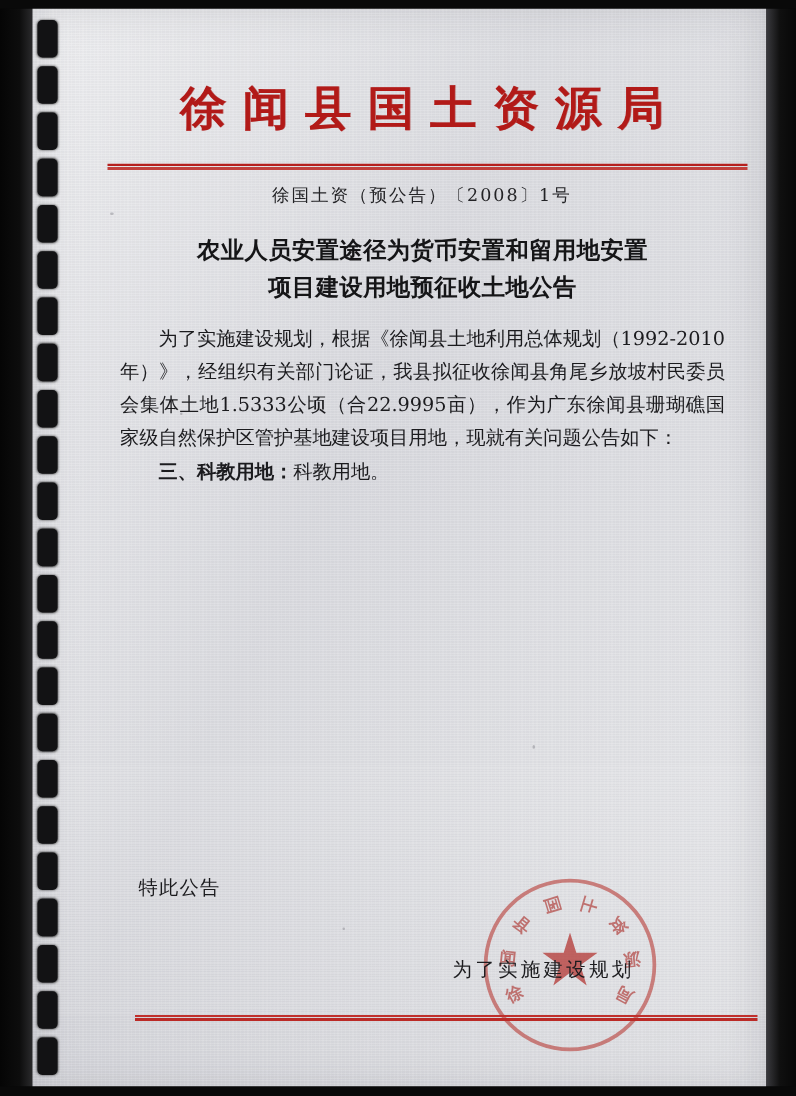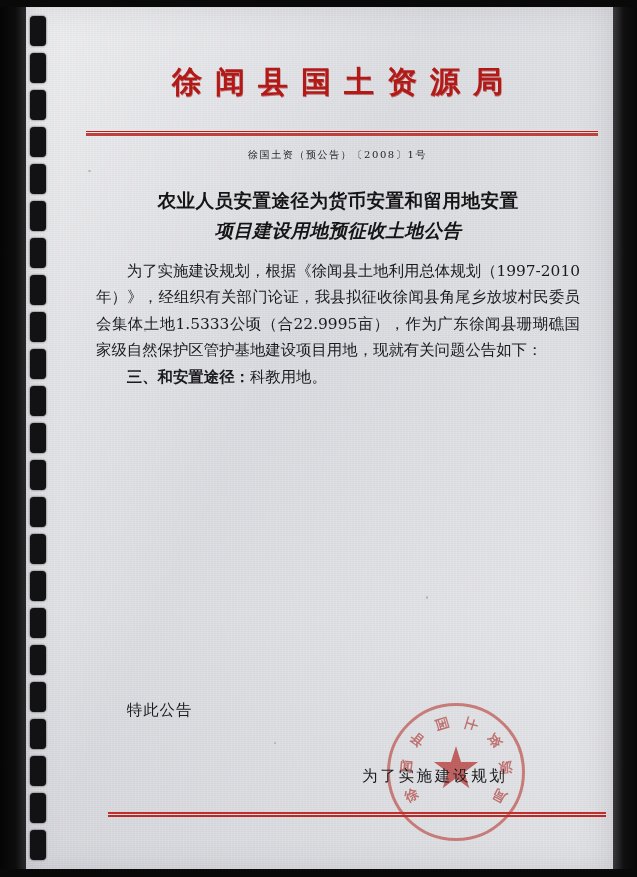--- a/index.html
+++ b/index.html
@@ -78,79 +78,79 @@
     height: 877px;
     color: #1d1d1f;
   }
   .masthead {
     position: absolute;
     left: 0; top: 62px;
     width: 551px;
     text-align: center;
     font-family: "DejaVu Serif", "Liberation Serif", serif;
     font-weight: bold;
-    font-size: 30px;
+    font-size: 37px;
     letter-spacing: 13px;
     text-indent: 13px;
     color: #b21a18;
     text-shadow: 0.5px 0.5px 0 rgba(160,20,18,0.55);
     white-space: nowrap;
   }
   .redrule {
     position: absolute;
     left: 24px; top: 131px;
     width: 512px;
     height: 6px;
     background:
       linear-gradient(#b5201e 0 1.5px, rgba(255,255,255,0) 1.5px 2.5px, #c2403c 2.5px 5px, rgba(255,255,255,0) 5px 6px);
   }
   .docnum {
     position: absolute;
     left: 0; top: 148px;
     width: 551px;
     text-align: center;
     font-family: "DejaVu Serif", "Liberation Serif", serif;
-    font-size: 10px;
+    font-size: 14px;
     letter-spacing: 1.6px;
     color: #232326;
   }
   .title {
     position: absolute;
     left: 28px; top: 186px;
     width: 496px;
     text-align: center;
     font-family: "DejaVu Serif", "Liberation Serif", serif;
     font-weight: bold;
     font-size: 18.6px;
     line-height: 30px;
     letter-spacing: 0.4px;
     color: #151517;
   }
-  .title .l2 { display: block; font-style: italic; }
+  .title .l2 { display: block; }
   .body {
     position: absolute;
     left: 34px; top: 258px;
     width: 484px;
     font-family: "DejaVu Serif", "Liberation Serif", serif;
     font-size: 15.4px;
     line-height: 26.4px;
     text-align: justify;
     text-justify: inter-ideograph;
     color: #1b1b1e;
   }
   .body p {
     margin: 0;
     text-indent: 2em;
   }
   .body p .lead {
     font-weight: bold;
   }
   .closing {
     position: absolute;
-    left: 34px; top: 700px;
+    left: 18px; top: 700px;
     font-family: "DejaVu Serif", "Liberation Serif", serif;
     font-size: 15.4px;
     letter-spacing: 1px;
     text-indent: 2em;
     color: #1b1b1e;
     text-align: right;
   }
   .datestamp {
     position: absolute;
     left: 300px; top: 766px;
@@ -234,22 +234,22 @@
       <div class="masthead">徐闻县国土资源局</div>
       <div class="redrule"></div>
       <div class="docnum">徐国土资（预公告）〔2008〕1号</div>
 
       <div class="title">
         <span class="l1">农业人员安置途径为货币安置和留用地安置</span>
         <span class="l2">项目建设用地预征收土地公告</span>
       </div>
 
       <div class="body">
-        <p>为了实施建设规划，根据《徐闻县土地利用总体规划（1997-2010年）》，经组织有关部门论证，我县拟征收徐闻县角尾乡放坡村民委员会集体土地1.5333公顷（合22.9995亩），作为广东徐闻县珊瑚礁国家级自然保护区管护基地建设项目用地，现就有关问题公告如下：</p>
-        <p><span class="lead">三、和安置途径：</span>科教用地。</p>
+        <p>为了实施建设规划，根据《徐闻县土地利用总体规划（1992-2010年）》，经组织有关部门论证，我县拟征收徐闻县角尾乡放坡村民委员会集体土地1.5333公顷（合22.9995亩），作为广东徐闻县珊瑚礁国家级自然保护区管护基地建设项目用地，现就有关问题公告如下：</p>
+        <p><span class="lead">三、科教用地：</span>科教用地。</p>
       </div>
 
       <div class="closing">特此公告</div>
 
       <div class="seal">
         <div class="ring-text">
             <span style="transform: rotate(-118deg) translate(0px, -50px) rotate(90deg) translate(-50%, -50%);">徐</span>
             <span style="transform: rotate(-84.2857deg) translate(0px, -50px) rotate(90deg) translate(-50%, -50%);">闻</span>
             <span style="transform: rotate(-50.5714deg) translate(0px, -50px) rotate(90deg) translate(-50%, -50%);">县</span>
             <span style="transform: rotate(-16.8571deg) translate(0px, -50px) rotate(90deg) translate(-50%, -50%);">国</span>

